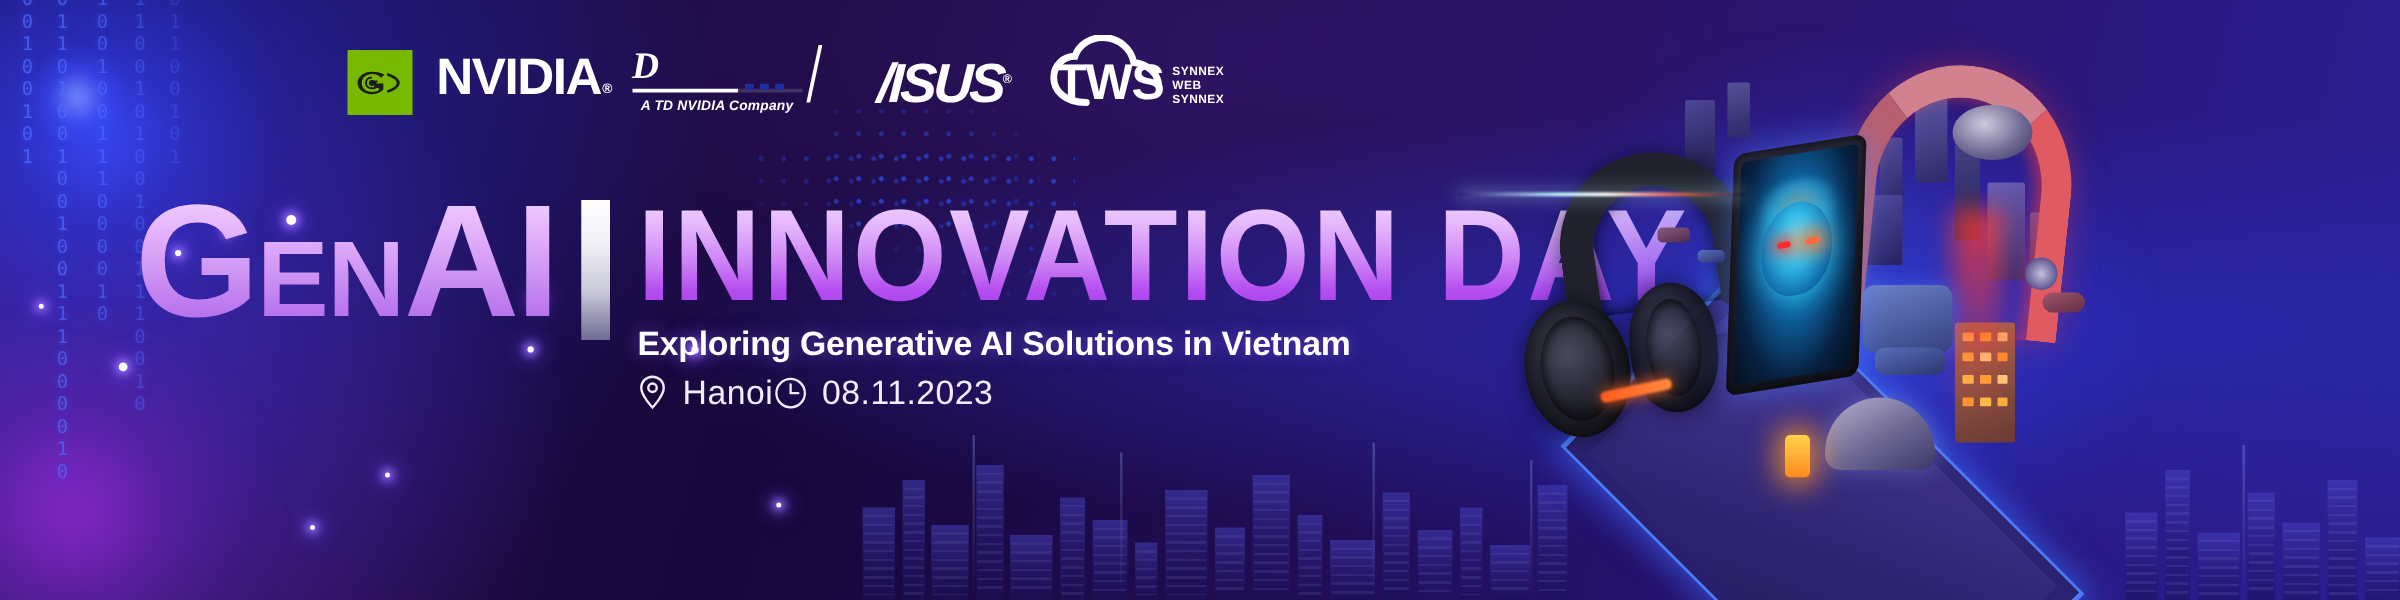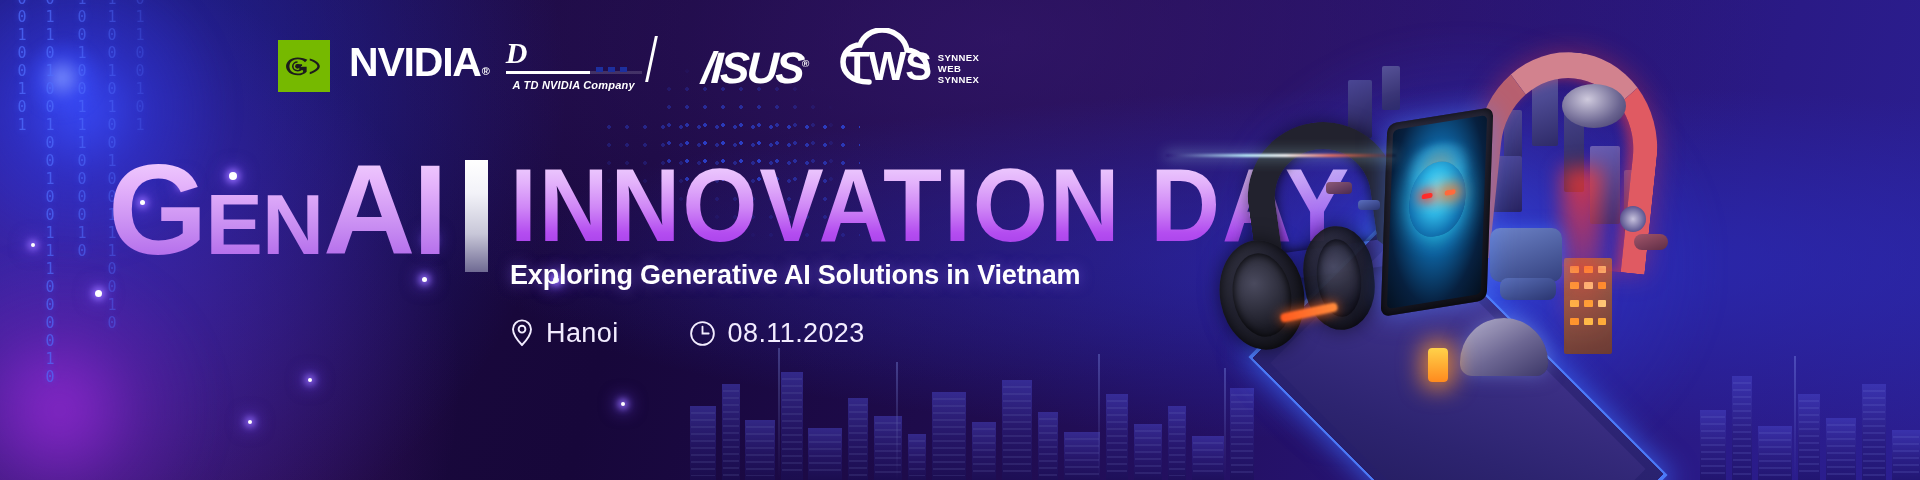--- a/index.html
+++ b/index.html
@@ -177,21 +177,21 @@
     -webkit-background-clip:text; background-clip:text; color:transparent;
     white-space:nowrap;
   }
 
   .subtitle{
     margin-top:6px; color:#ffffff; font-size:27px; font-weight:700;
     letter-spacing:-.2px; white-space:nowrap;
     text-shadow:0 0 14px rgba(150,110,255,.5);
   }
 
-  .meta-row{ margin-top:27px; display:flex; align-items:flex-end; gap:70px; }
+  .meta-row{ margin-top:8px; display:flex; align-items:flex-end; }
   .meta{ display:flex; align-items:center; gap:12px; color:#f2ecff; }
   .meta svg{ display:block; }
   .meta span{ font-size:27px; font-weight:400; letter-spacing:.4px; }
 
   
   #art{
     position:absolute; left:1232px; top:18px; width:460px; height:450px;
   }
   .art-glow{
     position:absolute; left:-30px; top:10px; width:520px; height:430px;

